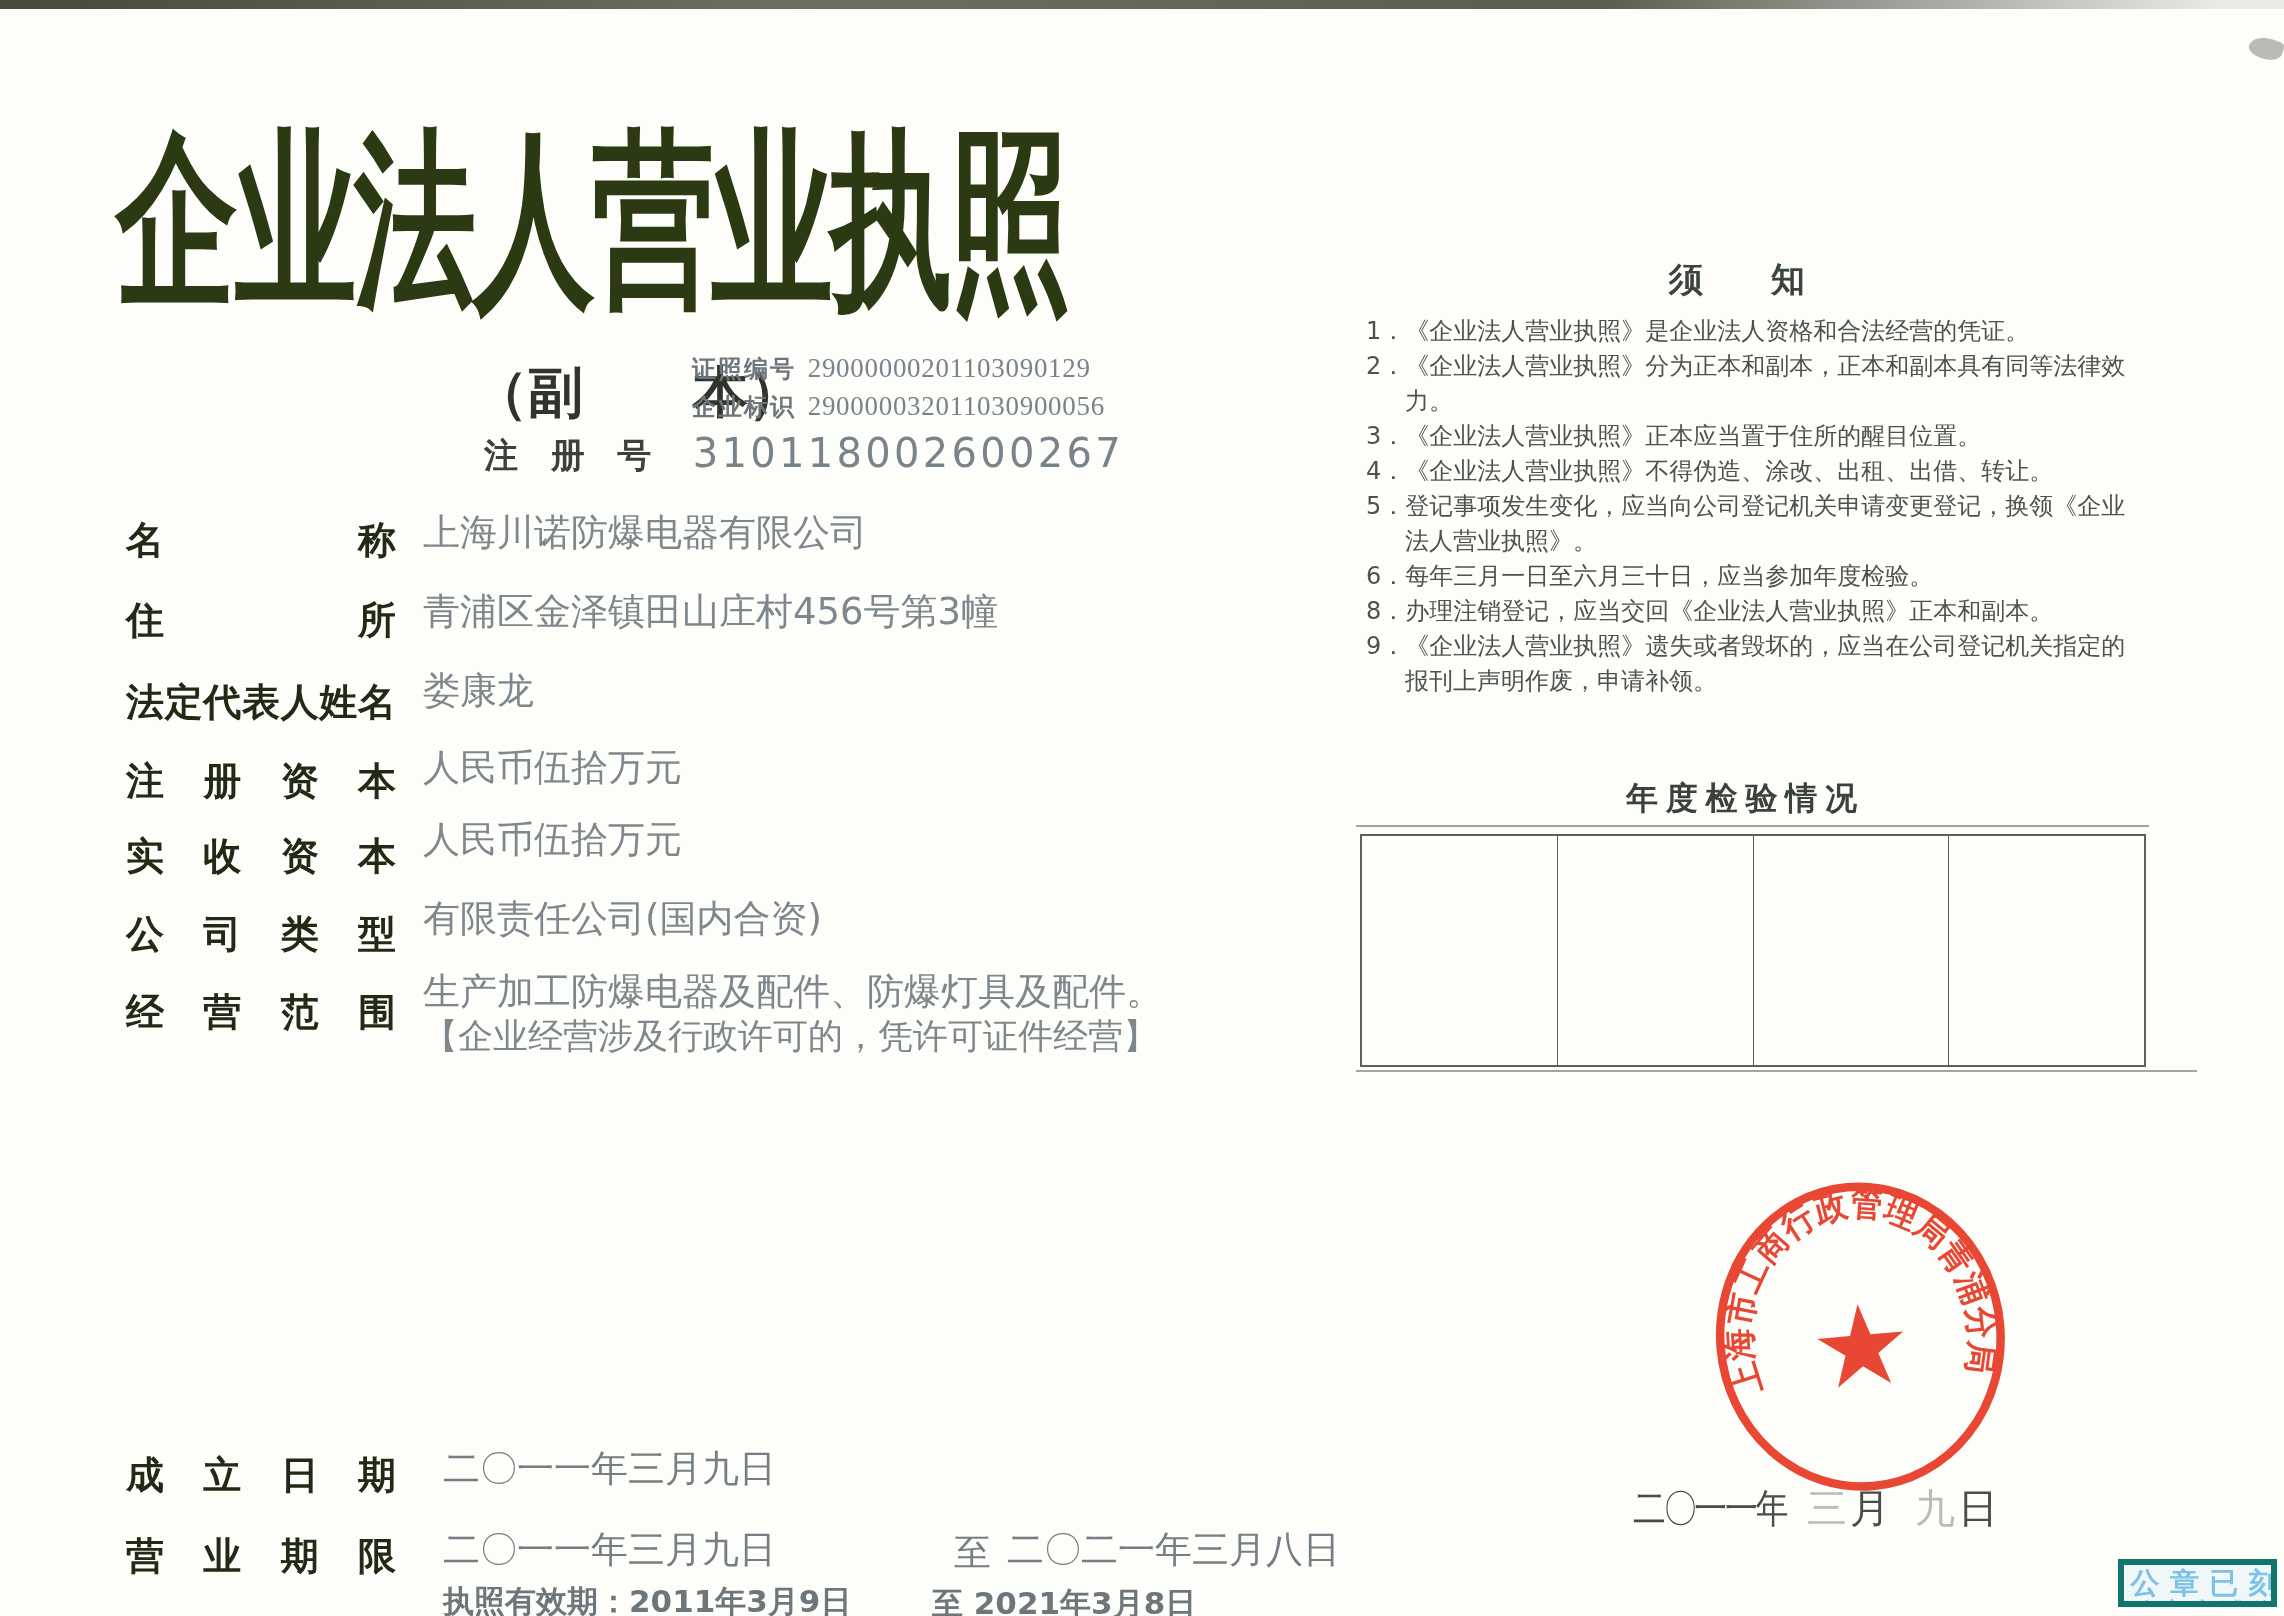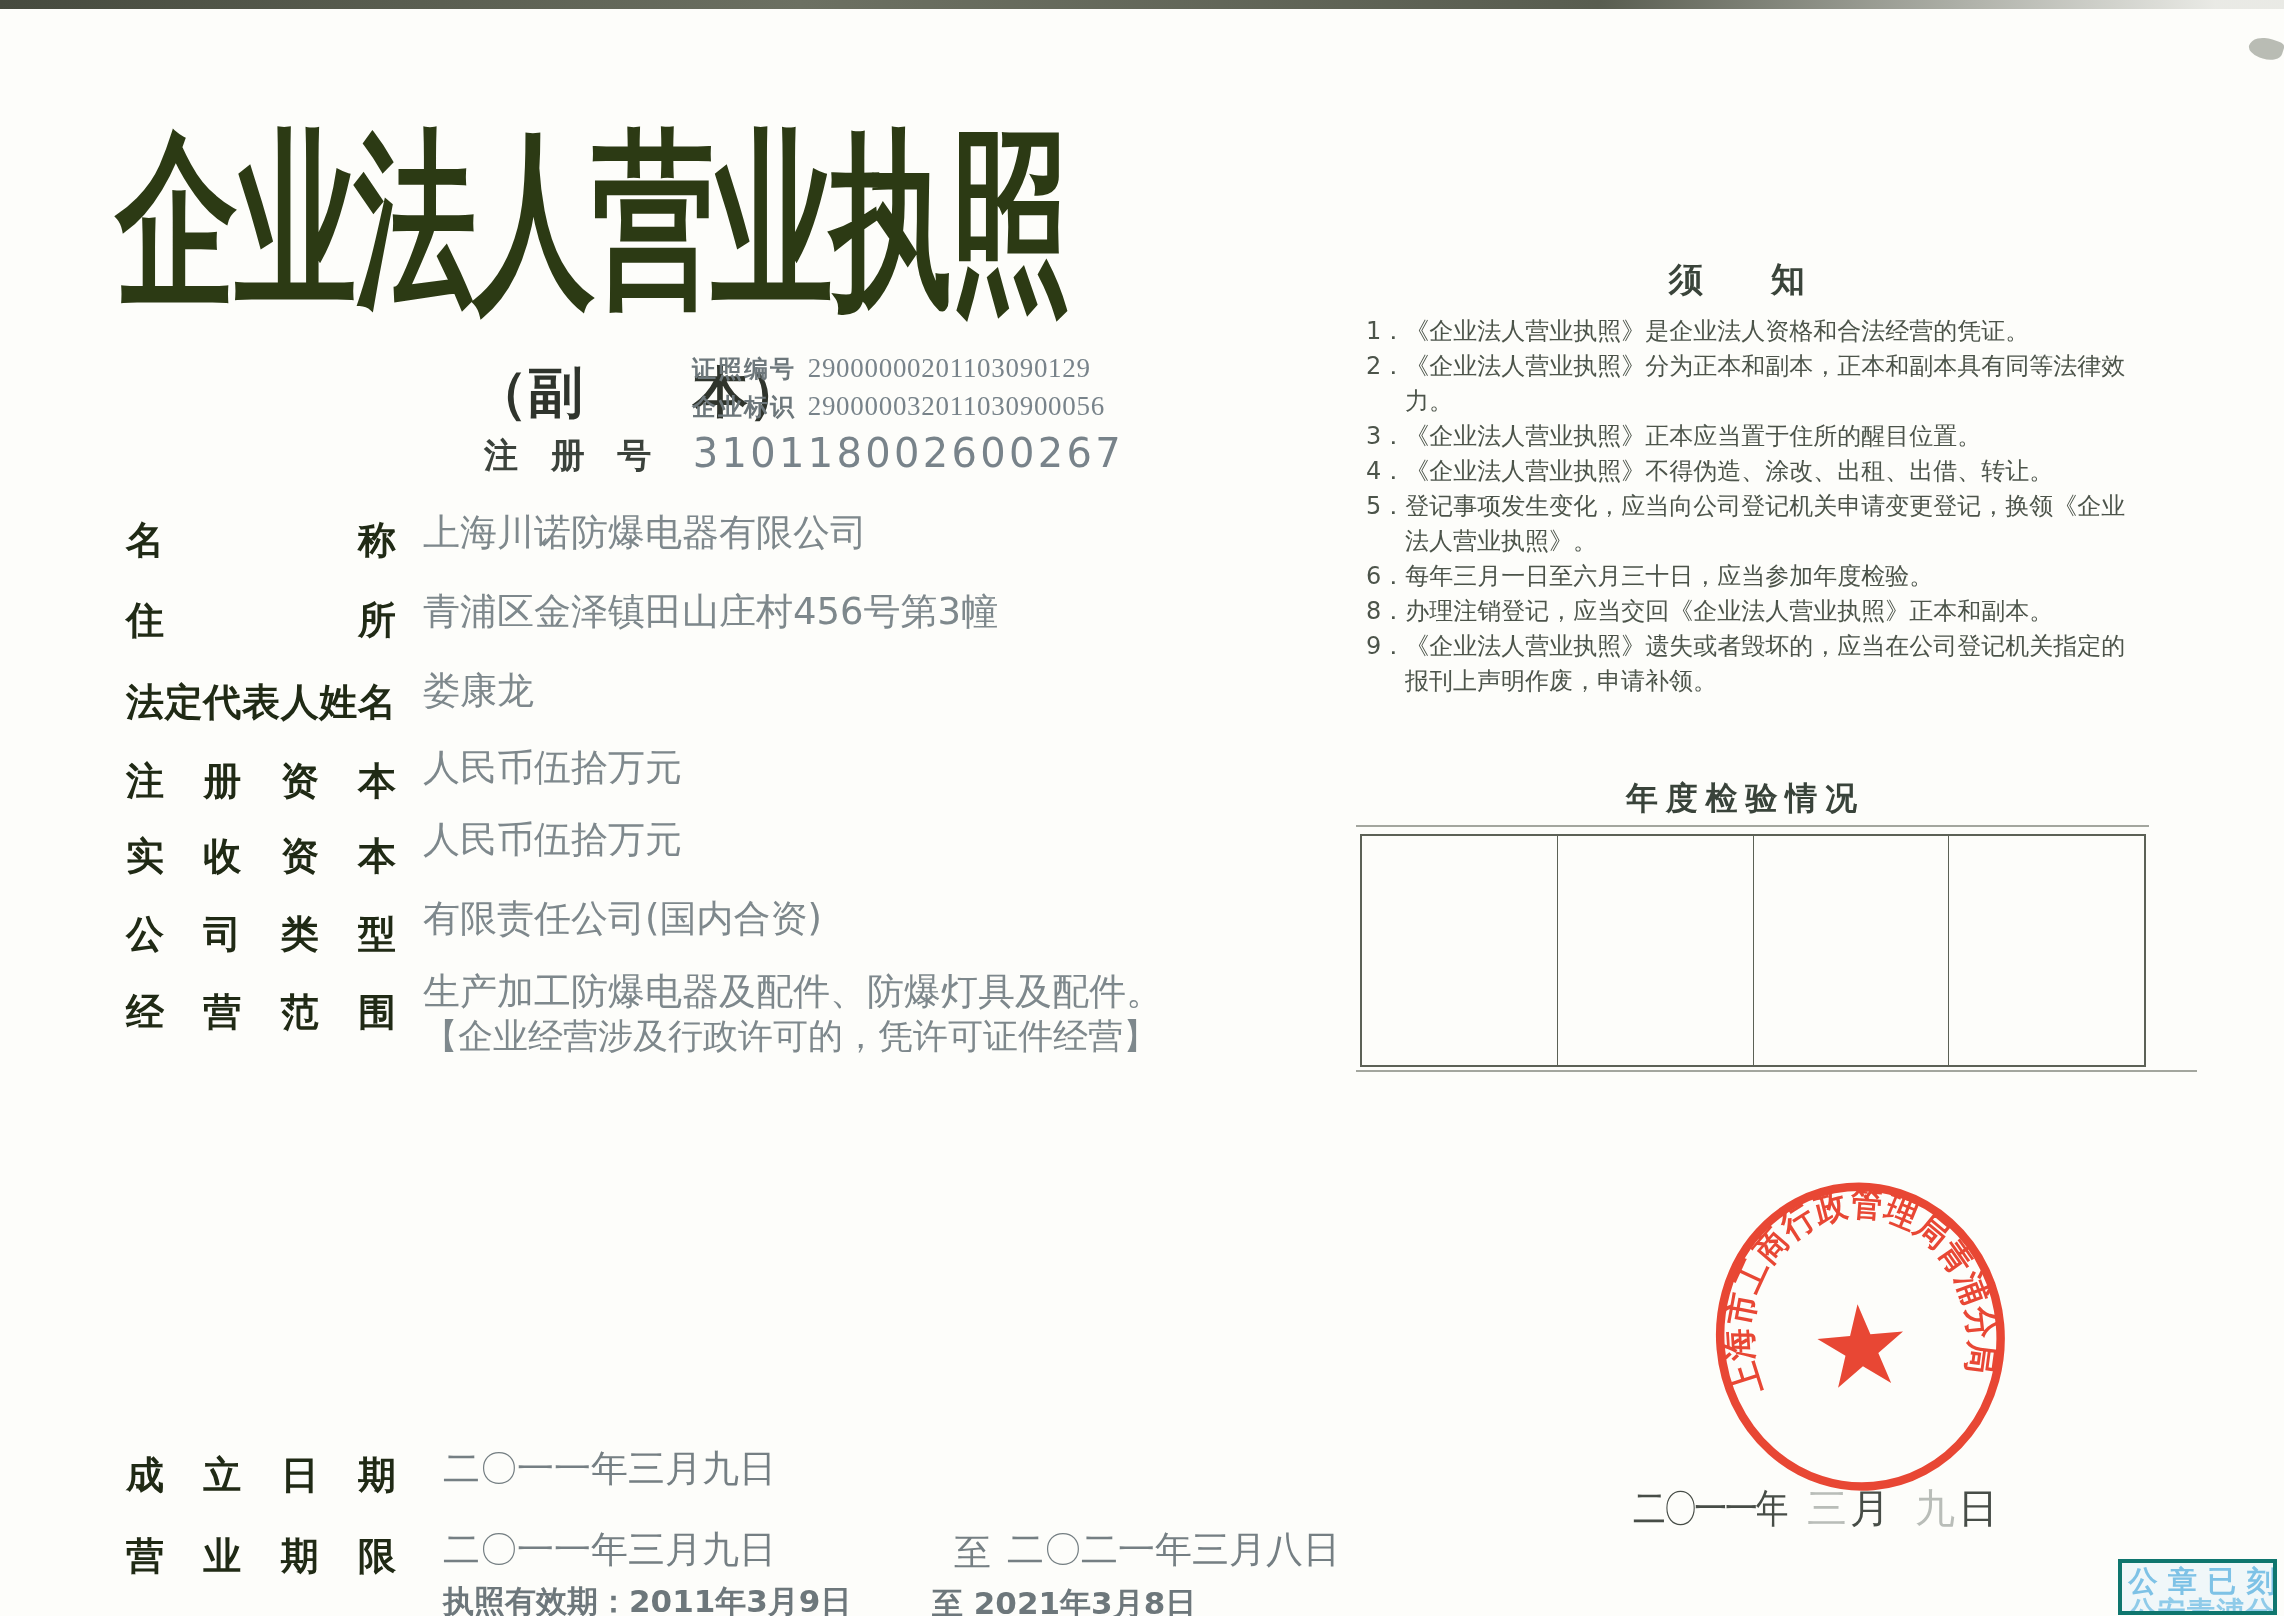--- a/index.html
+++ b/index.html
@@ -46,21 +46,21 @@
   .seal{left:1706px;top:1175px;width:309px;height:326px;opacity:.9;transform:rotate(-5deg);
     mix-blend-mode:multiply;}
   .seal-date{top:1481px;font-size:40px;color:#474d47;white-space:nowrap;}
   .faint{color:#b9bdb8;}
 
   
   .b-value{font-size:37px;color:#757f83;white-space:nowrap;}
   .validity{font-size:31px;color:#6d777b;white-space:nowrap;font-weight:600;}
 
   
-  .corner-stamp{left:2118px;top:1559px;width:159px;height:56px;border:4px solid #0f766e;
+  .corner-stamp{left:2118px;top:1559px;width:159px;height:48px;border:6px solid #0f766e;
     background:rgba(205,232,246,.25);overflow:hidden;padding:2.6px 0 0 6.5px;box-sizing:border-box;}
   .cs-line1{font-size:29px;font-weight:700;color:#7ec2e6;letter-spacing:10.4px;white-space:nowrap;line-height:31px;}
   .cs-line2{font-size:28px;font-weight:700;color:#8fcbe9;letter-spacing:1.3px;white-space:nowrap;line-height:30px;}
 </style>
 </head>
 <body>
 
 <div id="canvas">
 
   <div class="abs top-edge"></div>

